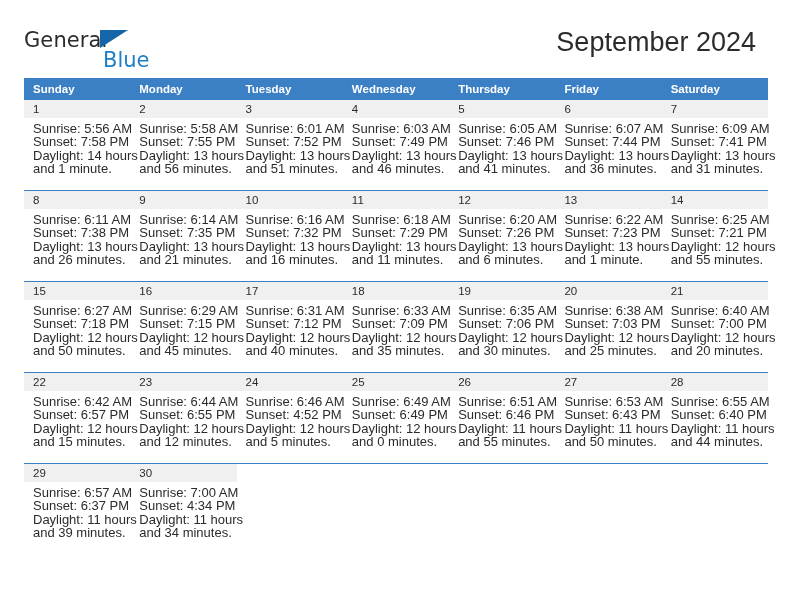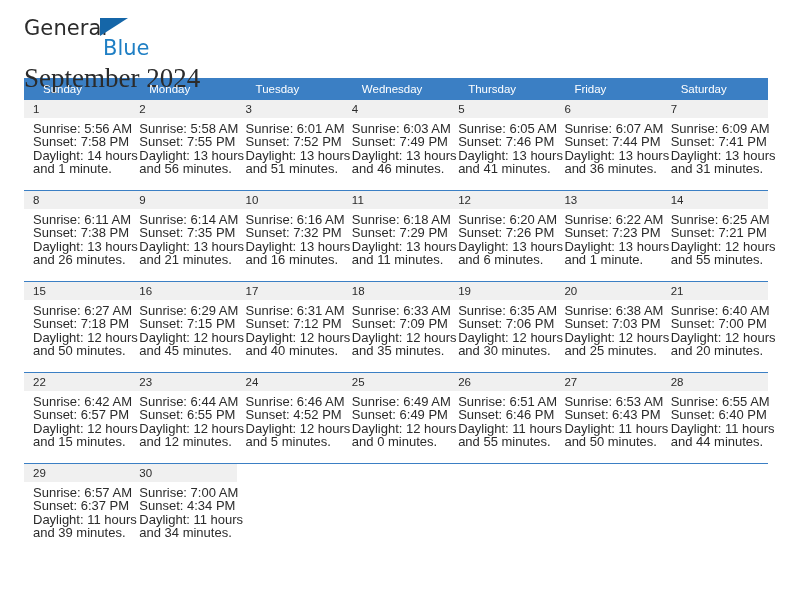--- a/index.html
+++ b/index.html
@@ -21,24 +21,23 @@
     height: 612px;
     box-sizing: border-box;
     padding: 0 24px;
   }
 
   
   .top-bar {
     display: flex;
     align-items: flex-start;
     justify-content: space-between;
-    padding-top: 14px;
+    padding-top: 26px;
     height: 72px;
     box-sizing: border-box;
-    flex-direction: column;
   }
 
   .logo {
     position: relative;
     width: 118px;
     height: 48px;
     flex: none;
   }
   .logo-general {
     position: absolute;
@@ -66,21 +65,20 @@
     top: 4px;
     width: 0;
     height: 0;
     border-left: 28px solid #1566a8;
     border-bottom: 18px solid transparent;
   }
 
   .title-block {
     text-align: center;
     padding-right: 12px;
-    font-family: Liberation Serif, serif;
   }
   .cal-title {
     font-size: 27px;
     font-weight: 400;
     color: #2b2b2b;
     line-height: 32px;
     white-space: nowrap;
   }
   .cal-subtitle {
     font-size: 13.5px;
@@ -94,24 +92,24 @@
   
   .calendar {
     margin-top: 6px;
     width: 744px;
     border-collapse: collapse;
     table-layout: fixed;
   }
   .calendar th {
     background: #3b7fc4;
     color: #ffffff;
-    font-weight: 400;
+    font-weight: 700;
     font-size: 11.5px;
     text-align: left;
-    padding: 5px 0 5px 19px;
+    padding: 5px 0 5px 9px;
     height: 21px;
     box-sizing: border-box;
     border: none;
     margin-left: 40px;
   }
 
   .week-row > td {
     vertical-align: top;
     padding: 0;
     border-top: 1.4px solid #3b7fc4;

